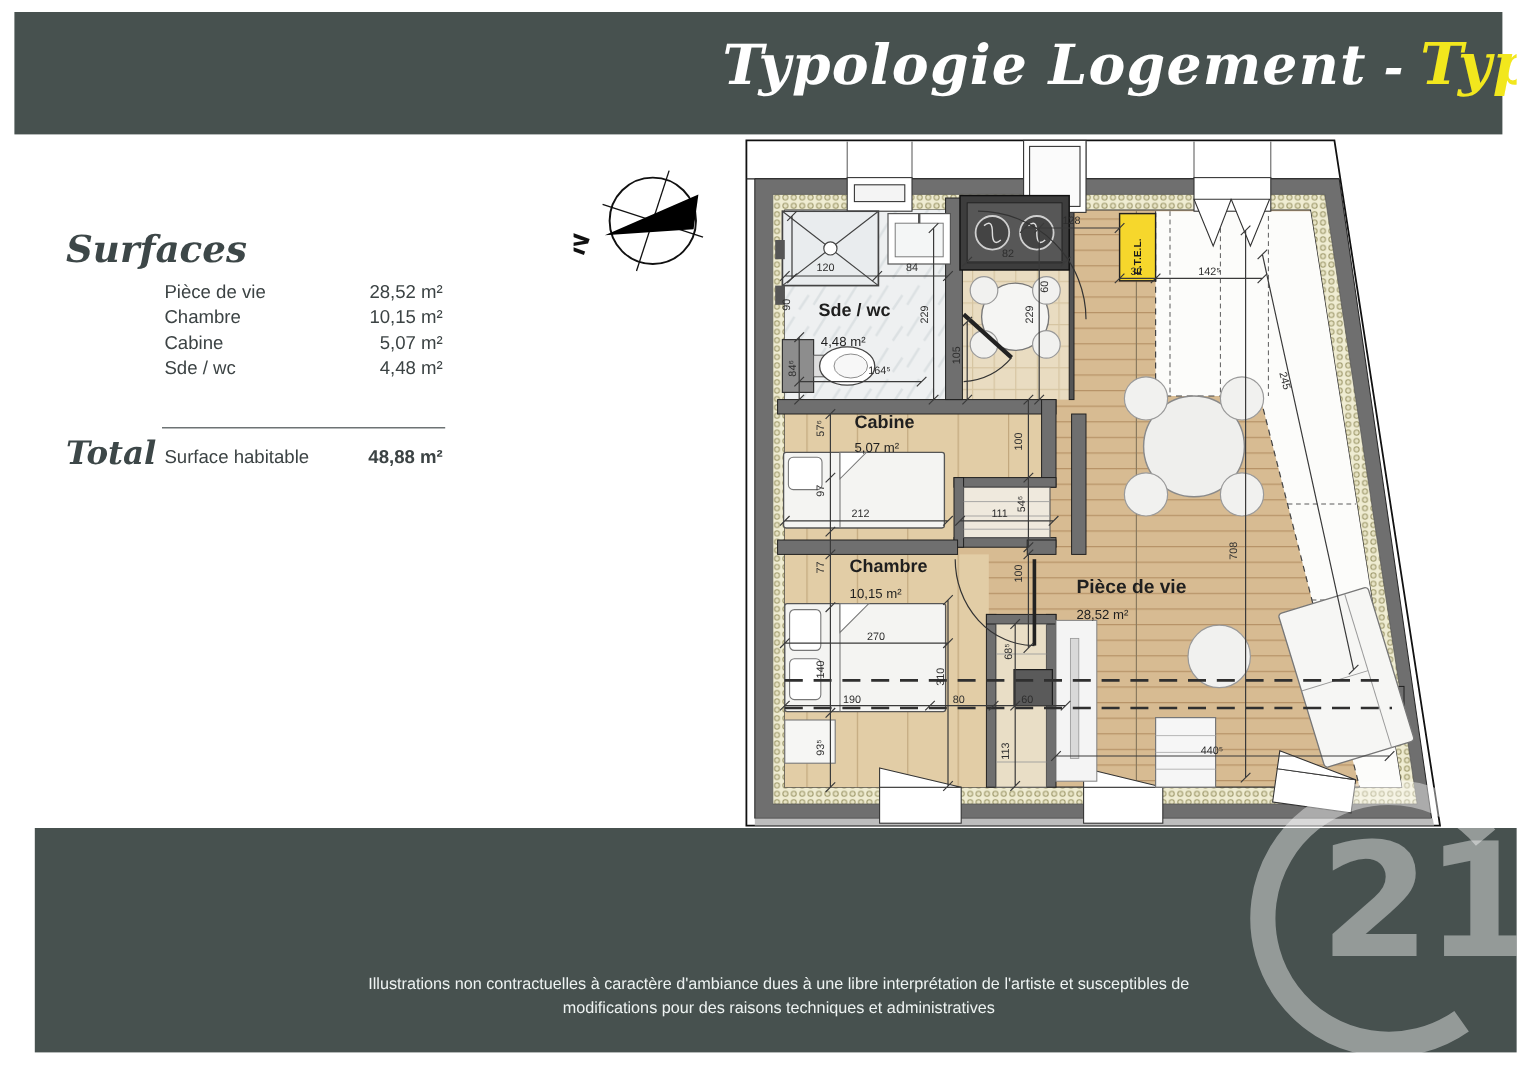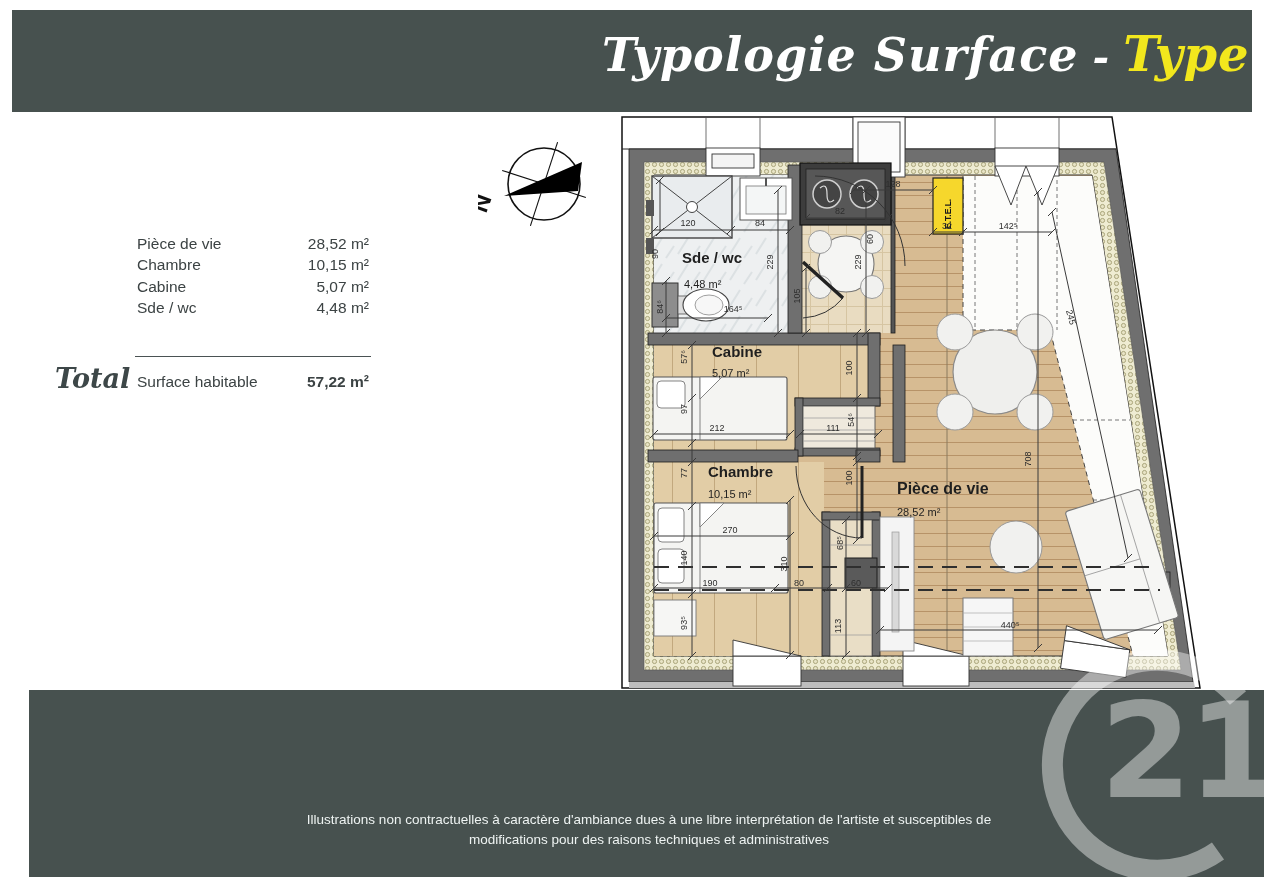--- a/index.html
+++ b/index.html
@@ -38,24 +38,25 @@
   svg{position:absolute;}
   #logo-svg{pointer-events:none;}
 </style>
 </head>
 <body>
 
 <div id="page">
 
   <div class="band" id="header-band">
     <div id="title-wrap">
-      <span id="title-main">Typologie Surface</span><span id="title-sep">-</span><span id="title-type">Type 2b</span>
+      <span id="title-main">Typologie Logement</span><span id="title-sep">-</span><span id="title-type">Type 2b</span>
     </div>
   </div>
 
+  <div id="surfaces-heading" class="script">Surfaces</div>
 
   <div id="surface-table">
     <div class="srow">
       <span>Pièce de vie</span>
       <span>28,52 m²</span>
     </div>
     <div class="srow">
       <span>Chambre</span>
       <span>10,15 m²</span>
     </div>
@@ -65,21 +66,21 @@
     </div>
     <div class="srow">
       <span>Sde / wc</span>
       <span>4,48 m²</span>
     </div>
   </div>
   <div id="table-rule"></div>
   <div id="total-heading" class="script">Total</div>
   <div id="total-row">
     <span>Surface habitable</span>
-    <span id="total-value">57,22 m²</span>
+    <span id="total-value">48,88 m²</span>
   </div>
 
   <svg id="compass-svg" style="left:478px;top:136px;" width="116" height="100" viewBox="0 0 116 100">
     <circle cx="66" cy="48" r="36" fill="none" stroke="#111" stroke-width="1.6"></circle>
     <g stroke="#111" stroke-width="1.1" transform="rotate(18 66 48)">
       <line x1="66" y1="4" x2="66" y2="92"></line>
       <line x1="22" y1="48" x2="110" y2="48"></line>
     </g>
     <polygon points="26,60 104,26 100,55" fill="#000"></polygon>
     <text transform="translate(8,78) rotate(-70)" style="font-family:'Liberation Sans',sans-serif;font-size:24px;font-weight:bold;fill:#111">N</text>

